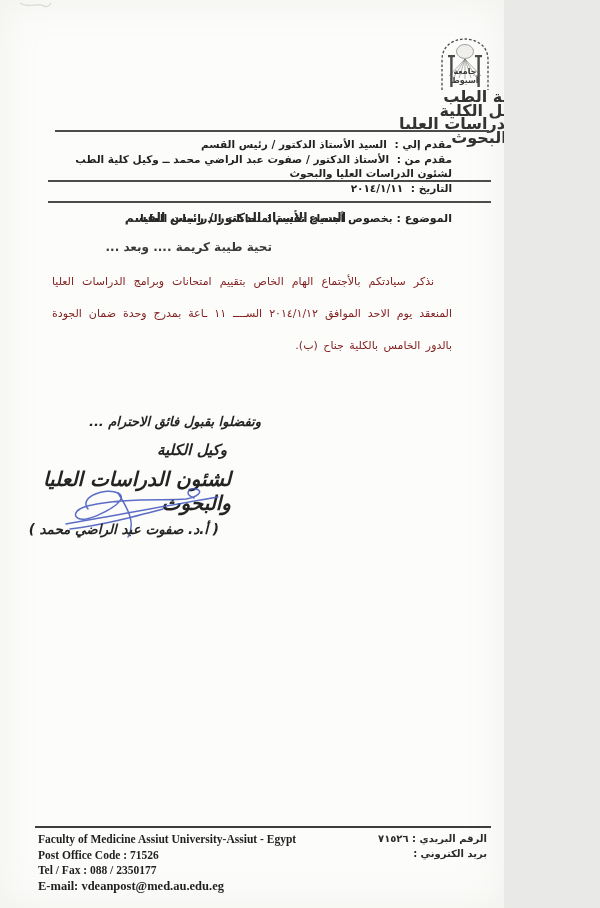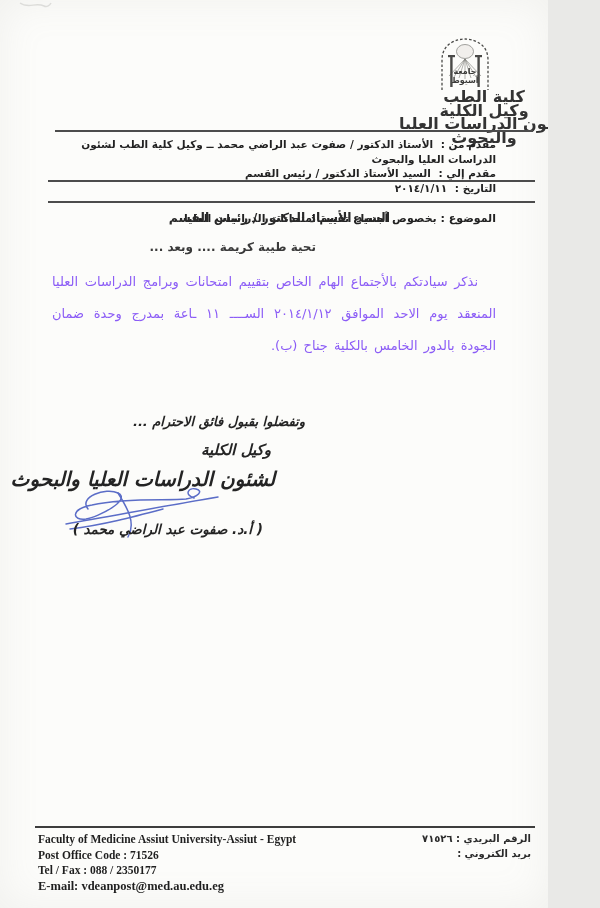--- a/index.html
+++ b/index.html
@@ -1,17 +1,17 @@
 <!DOCTYPE html>
 <html lang="ar"><head>
 <meta charset="utf-8">
 <style>
   html,body{margin:0;padding:0;}
   body{width:600px;height:908px;background:#e9e9e7;font-family:"DejaVu Sans",sans-serif;}
-  .page{position:relative;width:548px;height:908px;background:#fcfcfa;overflow:hidden;
+  .page{position:relative;width:504px;height:908px;background:#fcfcfa;overflow:hidden;
         box-shadow:inset 0 0 40px rgba(160,155,145,.12);}
   .ar{direction:rtl;unicode-bidi:plaintext;font-family:"DejaVu Sans",sans-serif;color:#2b2b2b;}
   .abs{position:absolute;}
 
   
   .logo-wrap{position:absolute;top:36px;left:434px;width:62px;text-align:center;}
   .org-block{position:absolute;top:90px;left:379px;width:210px;text-align:center;
              font-weight:bold;font-size:16px;line-height:13.5px;color:#333;}
   .rule{position:absolute;height:1.5px;background:#4c4c4c;}
 
@@ -19,22 +19,22 @@
   .meta{position:absolute;top:137px;right:52px;left:45px;font-size:10.5px;font-weight:bold;
         line-height:14.5px;color:#222;text-align:right;}
   .meta .lbl{margin-left:4px;}
   .subject{position:absolute;top:184px;right:52px;left:45px;font-size:11px;font-weight:bold;
            color:#222;margin-top:28px;}
 
   
   .salutation{position:absolute;top:210px;right:158px;font-size:12.5px;font-weight:bold;color:#2a2a2a;}
   .greeting{position:absolute;top:240px;right:232px;font-size:12px;font-weight:bold;
             letter-spacing:1.5px;color:#3a3a3a;}
-  .para1{position:absolute;top:266px;right:52px;left:52px;font-size:13px;line-height:32px;
-         text-align:justify;word-spacing:2px;color:#8b5cf6;text-indent:18px;}
+  .para1{position:absolute;top:266px;right:52px;left:52px;font-size:11px;line-height:32px;
+         text-align:justify;word-spacing:2px;color:#7f1d1d;text-indent:18px;}
   .para2{position:absolute;top:356px;right:52px;left:52px;font-size:12.5px;line-height:25px;
          font-weight:bold;text-align:justify;color:#222;text-indent:18px;}
 
   
   .callig{font-weight:bold;font-style:italic;color:#242424;}
   .closing{position:absolute;top:414px;right:243px;font-size:13px;}
   .signer-t1{position:absolute;top:441px;right:277px;font-size:15px;}
   .signer-t2{position:absolute;top:467px;right:273px;font-size:20px;}
   .signer-name{position:absolute;top:521px;right:285px;font-size:13.5px;white-space:nowrap;}
   .sig-svg{position:absolute;top:479px;left:58px;}
@@ -84,26 +84,26 @@
   <div class="org-block ar">
     <div>كلية الطب</div>
     <div>وكيل الكلية</div>
     <div>شئون الدراسات العليا والبحوث</div>
   </div>
 
   <div class="rule" style="top:130px;left:55px;right:15px"></div>
 
   <div class="meta ar">
     <div>
+      <span class="lbl">مقدم إلي :</span>
+      <span>السيد الأستاذ الدكتور / رئيس القسم</span>
+    </div>
+    <div>
       <span class="lbl">مقدم من :</span>
       <span>الأستاذ الدكتور / صفوت عبد الراضي محمد   ــ  وكيل كلية الطب لشئون الدراسات العليا والبحوث</span>
-    </div>
-    <div>
-      <span class="lbl">مقدم إلي :</span>
-      <span>السيد الأستاذ الدكتور / رئيس القسم</span>
     </div>
     <div>
       <span class="lbl">التاريخ :</span>
       <span>٢٠١٤/١/١١</span>
     </div>
   </div>
 
   <div class="rule" style="top:180px;left:48px;right:13px"></div>
   <div class="subject ar">
     <span class="lbl">الموضوع :</span>

